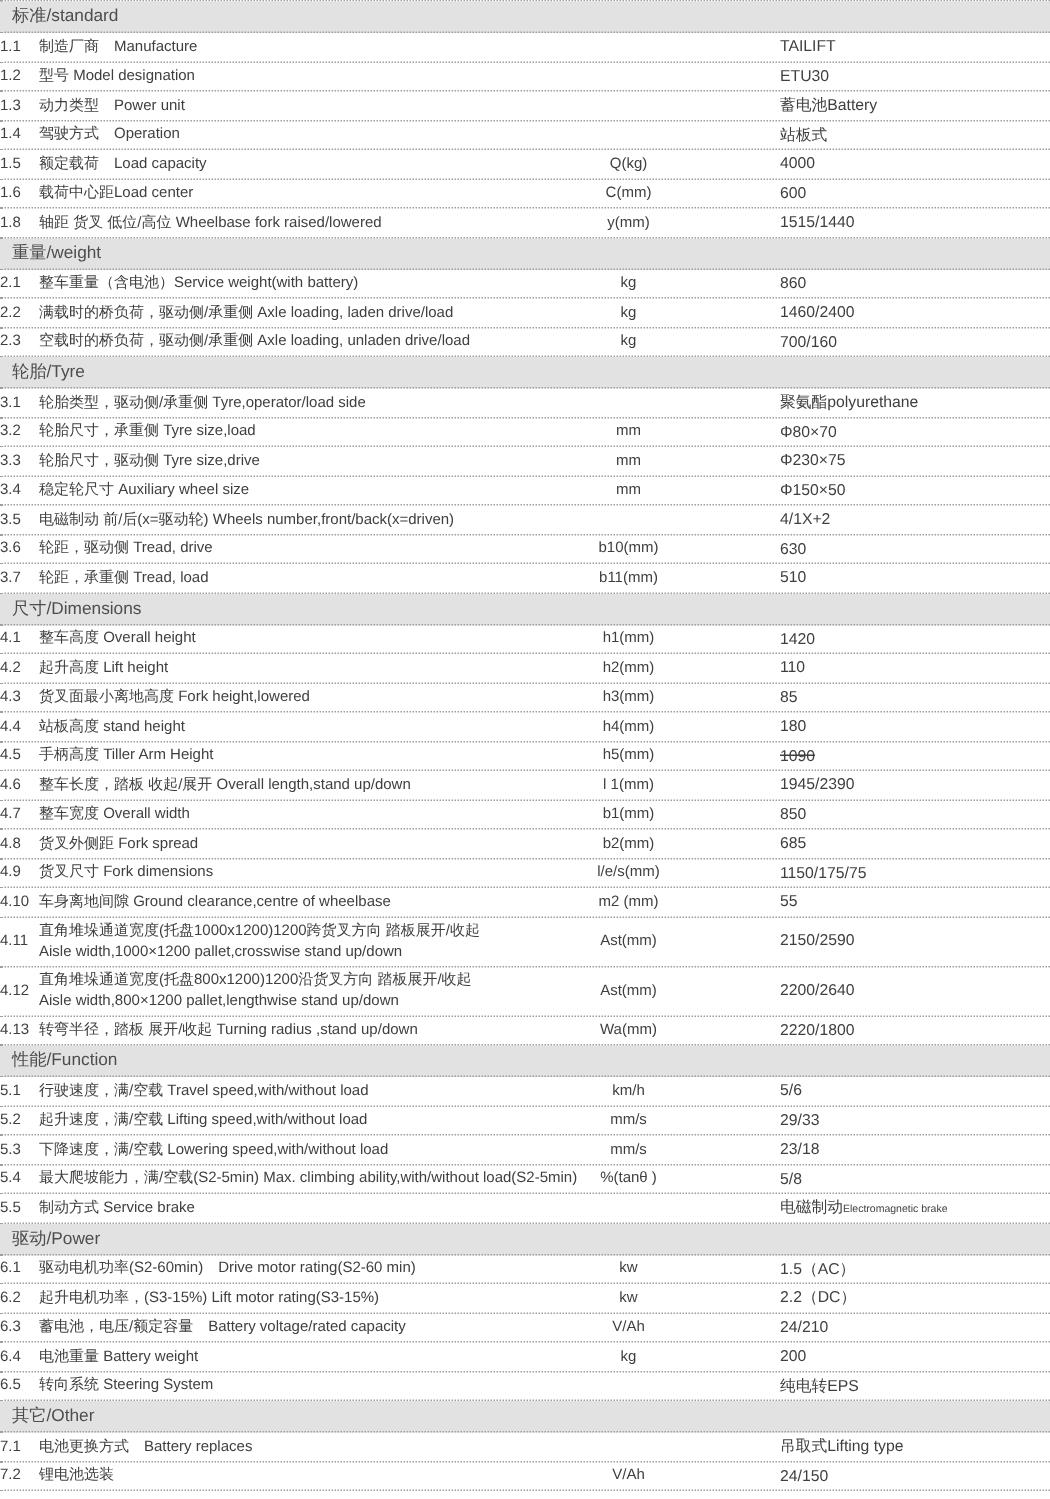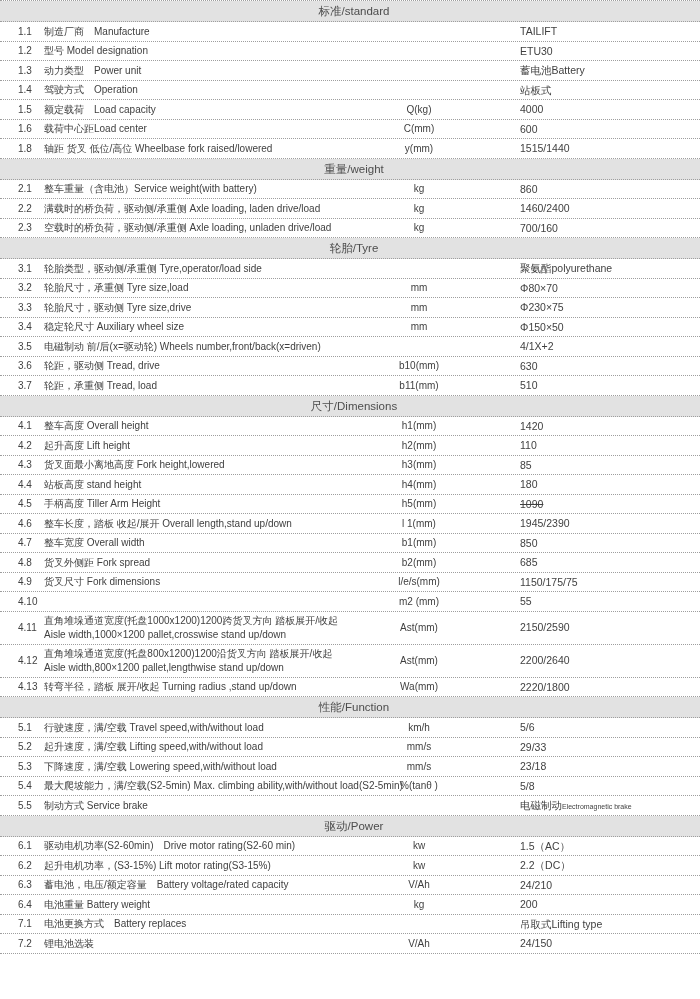--- a/index.html
+++ b/index.html
@@ -16,36 +16,34 @@
     box-sizing: border-box;
   }
   .section-header {
     background: #e2e2e2;
     color: #4d4d4d;
     font-size: 11.5px;
     height: 14px;
     line-height: 14px;
     padding: 3px 0 3px 8px;
     border-bottom: 1px dotted #9e9e9e;
-    text-align: center;
   }
   .row {
     position: relative;
     display: flex;
     align-items: center;
     border-bottom: 1px dotted #9e9e9e;
     padding: 2.5px 0;
     min-height: 13.5px;
     font-size: 10px;
     line-height: 1.35;
   }
   .row .no {
     flex: none;
     width: 26px;
-    padding-left: 18px;
     white-space: nowrap;
   }
   .row .label {
     flex: none;
     white-space: nowrap;
   }
   .row .label .l2 { white-space: nowrap; }
   .row .unit {
     position: absolute;
     left: 372px;
@@ -273,20 +271,23 @@
     <div class="row">
       <span class="no">4.9</span>
       <span class="label">
         <div>货叉尺寸 Fork dimensions</div>
       </span>
       <span class="unit">l/e/s(mm)</span>
       <span class="value"><span class="main">1150/175/75</span></span>
     </div>
     <div class="row">
       <span class="no">4.10</span>
+      <span class="label">
+        <div>车身离地间隙 Ground clearance,centre of  wheelbase</div>
+      </span>
       <span class="unit">m2 (mm)</span>
       <span class="value"><span class="main">55</span></span>
     </div>
     <div class="row">
       <span class="no">4.11</span>
       <span class="label">
         <div>直角堆垛通道宽度(托盘1000x1200)1200跨货叉方向 踏板展开/收起</div>
         <div class="l2">Aisle width,1000×1200 pallet,crosswise stand up/down</div>
       </span>
       <span class="unit">Ast(mm)</span>
@@ -376,20 +377,29 @@
       <span class="value"><span class="main">24/210</span></span>
     </div>
     <div class="row">
       <span class="no">6.4</span>
       <span class="label">
         <div>电池重量 Battery weight</div>
       </span>
       <span class="unit">kg</span>
       <span class="value"><span class="main">200</span></span>
     </div>
+    <div class="row">
+      <span class="no">6.5</span>
+      <span class="label">
+        <div>转向系统 Steering System</div>
+      </span>
+      <span class="unit"></span>
+      <span class="value"><span class="main">纯电转EPS</span></span>
+    </div>
+    <div class="section-header"><span>其它/Other</span></div>
     <div class="row">
       <span class="no">7.1</span>
       <span class="label">
         <div>电池更换方式　Battery replaces</div>
       </span>
       <span class="unit"></span>
       <span class="value"><span class="main">吊取式Lifting type</span></span>
     </div>
     <div class="row">
       <span class="no">7.2</span>

